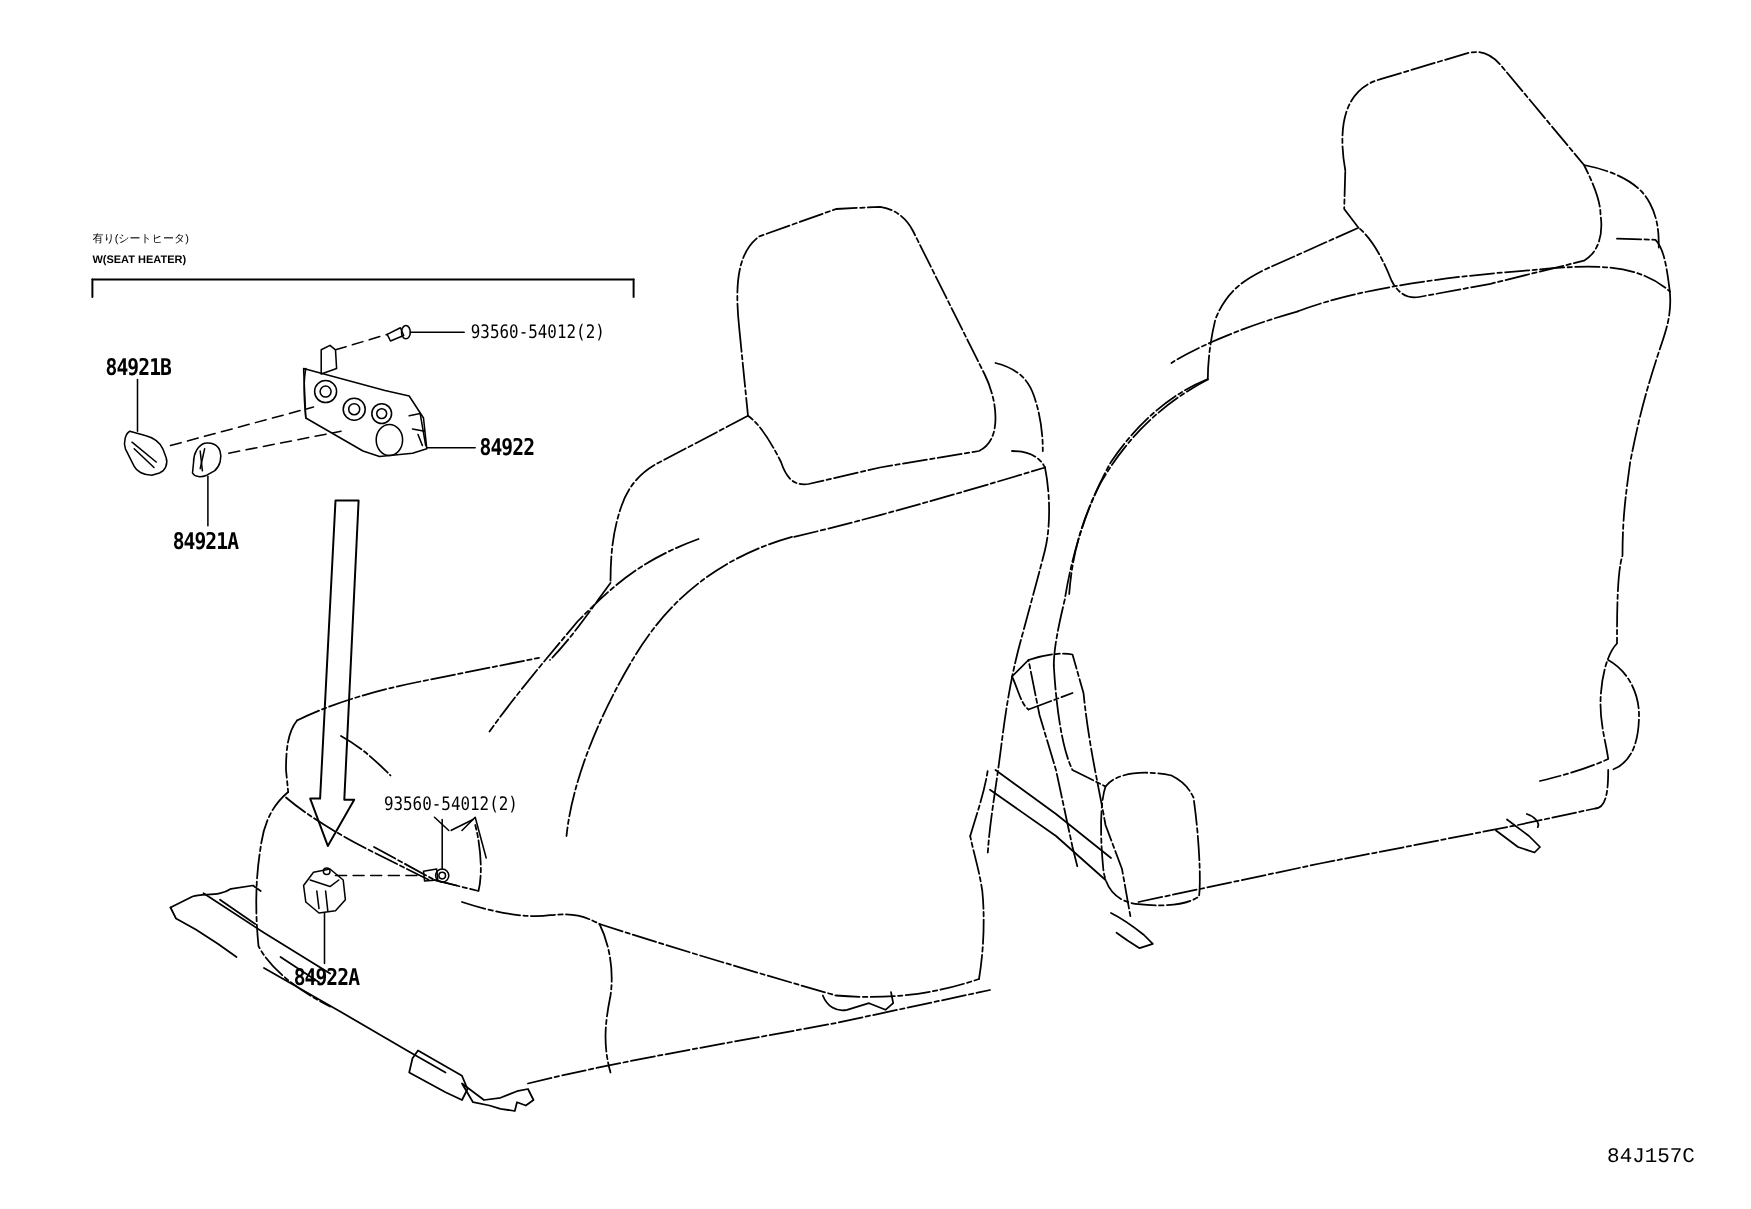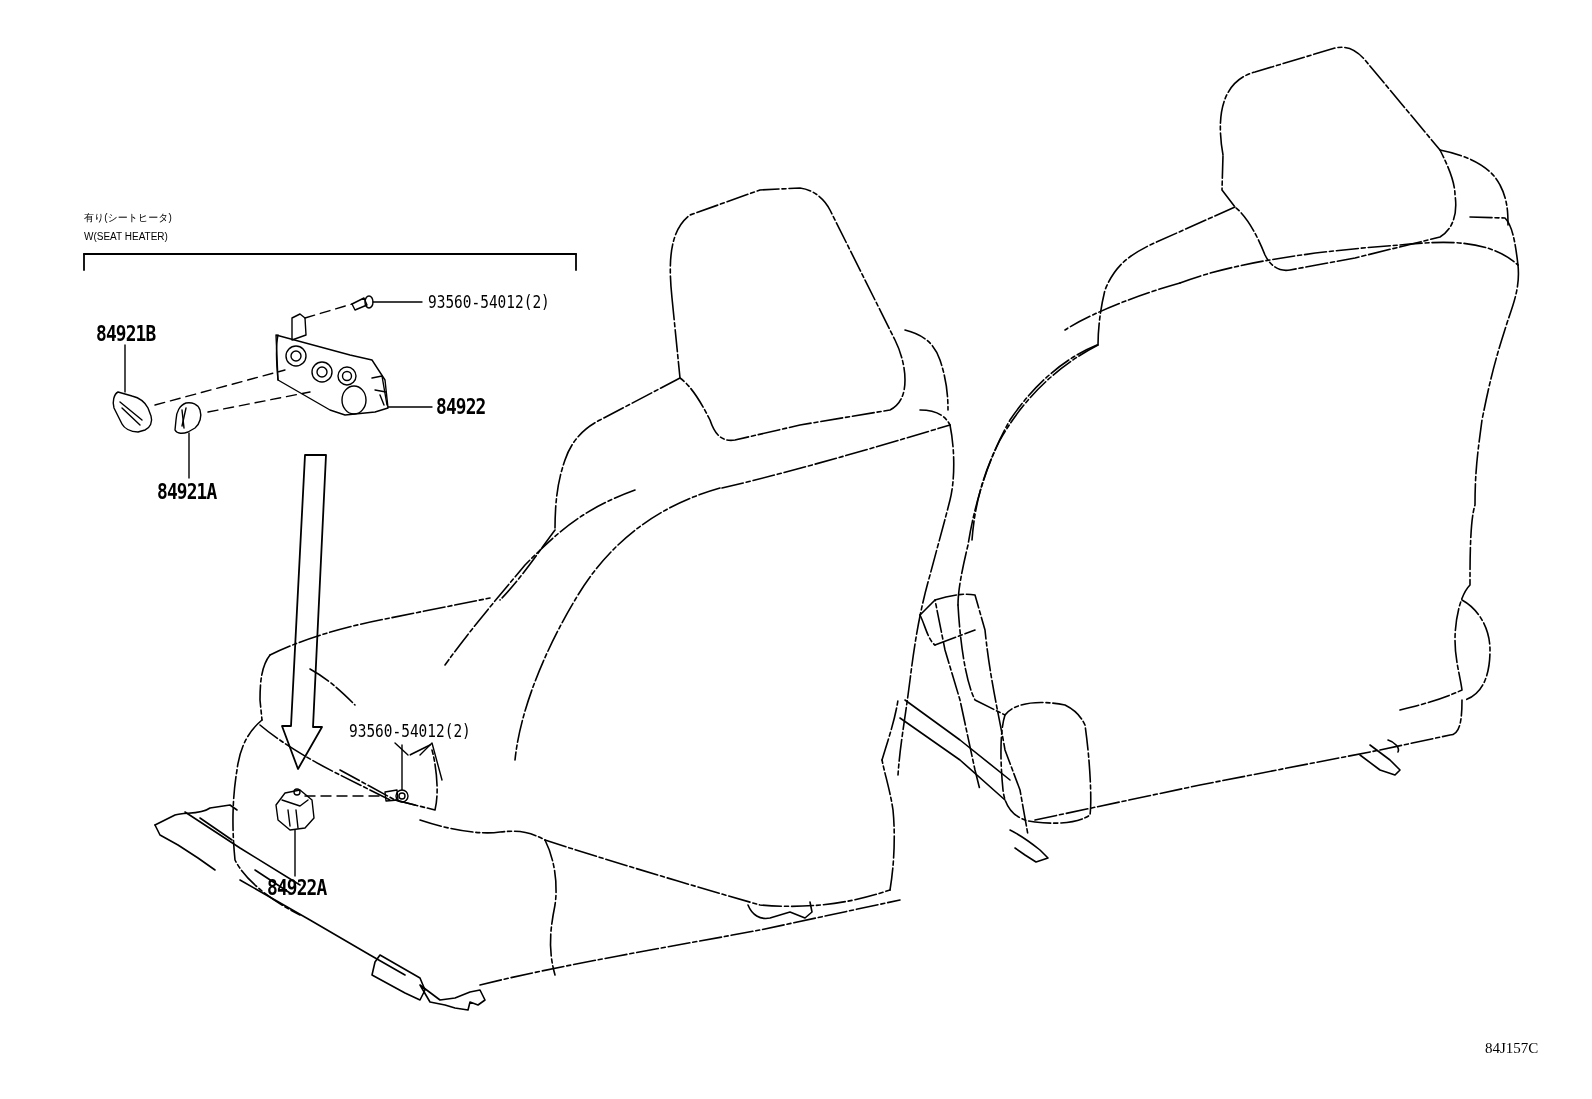--- a/index.html
+++ b/index.html
@@ -3,21 +3,21 @@
 <meta charset="utf-8">
 <style>
   html, body { margin: 0; padding: 0; background: #ffffff; }
   body { width: 1592px; height: 1099px; position: relative; overflow: hidden; font-family: "DejaVu Sans Mono", monospace; }
   #stage { position: absolute; left: 0; top: 0; width: 1592px; height: 1099px; }
   svg.drawing { position: absolute; left: 0; top: 0; }
   .lbl { position: absolute; color: #000; white-space: nowrap; }
   .part { font-family: "DejaVu Sans Mono", monospace; font-weight: bold; font-size: 21px; letter-spacing: -1px; transform: scaleX(0.85); transform-origin: left top; }
   .bolt { font-family: "DejaVu Sans Mono", monospace; font-size: 17px; letter-spacing: 0px; transform: scaleX(0.85); transform-origin: left top; }
   .cond { font-family: "Liberation Sans", sans-serif; font-size: 10px; line-height: 17px; }
-  .code { font-family: Liberation Serif, serif; font-size: 15px; margin-left: 24px; }
+  .code { font-family: Liberation Mono, monospace; font-size: 19px; }
 </style>
 </head>
 <body>
 
 <div id="stage">
 
   <svg class="drawing" width="1592" height="1099" viewBox="0 0 1592 1099" fill="none" stroke="#000" stroke-width="1.6" stroke-linejoin="round" stroke-linecap="round">
 
     <g stroke-width="1.8">
       <line x1="84" y1="254" x2="576" y2="254"></line>
@@ -167,21 +167,21 @@
     </g>
     <g stroke-width="1.4">
       <line x1="402" y1="745" x2="402" y2="790"></line>
       <line x1="295" y1="830" x2="295" y2="876"></line>
       <path d="M395 743 L408 755"></path>
       <path d="M420 755 L432 743 L442 780"></path>
     </g>
   </svg>
 
   <div class="lbl cond" style="left:84px; top:209px;">有り(シートヒータ)</div>
-  <div class="lbl cond" style="left:84px; top:228px;">W(SEAT HEATER)</div>
+  <div class="lbl cond" style="left:84px; top:228px;font-weight:bold;">W(SEAT HEATER)</div>
 
   <div class="lbl bolt" style="left:428px; top:292px;">93560-54012(2)</div>
   <div class="lbl part" style="left:96px; top:322px;">84921B</div>
   <div class="lbl part" style="left:436px; top:395px;">84922</div>
   <div class="lbl part" style="left:157px; top:480px;">84921A</div>
   <div class="lbl bolt" style="left:349px; top:721px;">93560-54012(2)</div>
   <div class="lbl part" style="left:267px; top:876px;">84922A</div>
 
   <div class="lbl code" style="left:1461px; top:1040px;">84J157C</div>
 </div>

